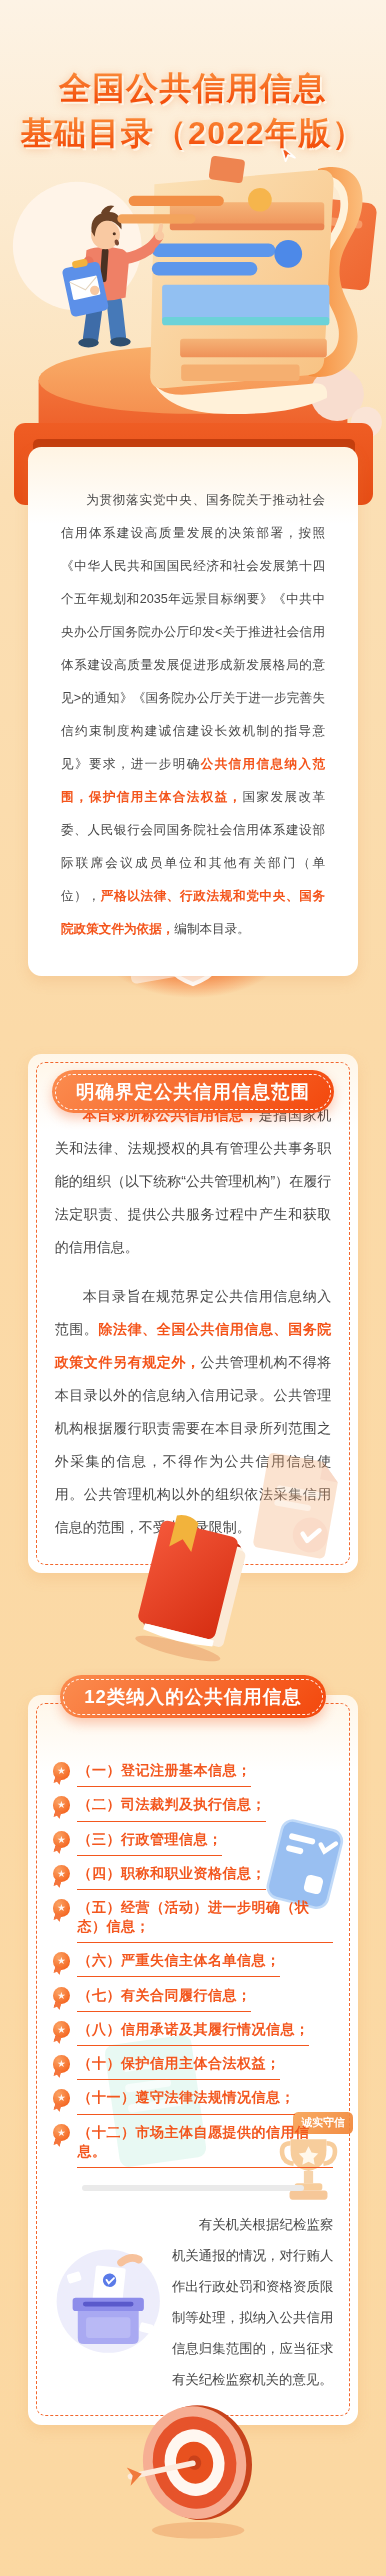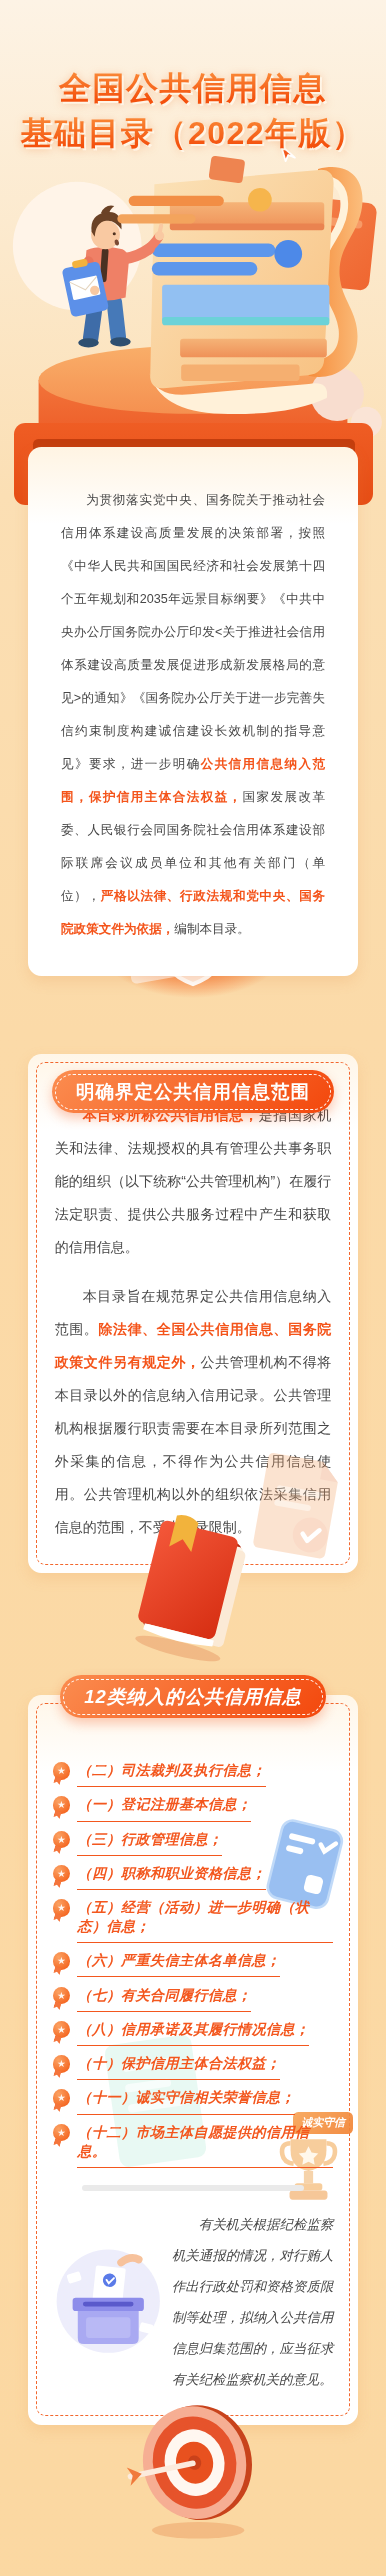--- a/index.html
+++ b/index.html
@@ -236,21 +236,21 @@
         <rect x="52" y="46" width="152" height="202" rx="14" fill="#B72A10"></rect>
         <rect x="62" y="52" width="146" height="196" rx="10" fill="#FFF6EA"></rect>
         <rect x="68" y="58" width="146" height="192" rx="10" fill="#FBEAD6"></rect>
         <rect x="40" y="36" width="154" height="204" rx="14" fill="url(#bookRed)"></rect>
         <path d="M56,240 L194,240 L194,252 Q124,264 56,252 Z" fill="#FFFFFF"></path>
         <path d="M66,22 L66,84 L88,64 L110,84 L110,26 Q88,12 66,22 Z" fill="#F2B33C"></path>
       </g>
     </svg>
   </div>
 
-  <div class="sec" style="top:1695px;font-style:italic;">
+  <div class="sec" style="top:1695px;">
     <div class="pill-wrap" style="top:-19.6px;">
       <div class="pill"><span>12类纳入的公共信用信息</span></div>
     </div>
     <div class="card-white">
       <div class="card-inner" style="padding:34px 15.5px 20.6px;">
         <svg class="deco" style="right:1px;top:113px;" width="82" height="98" viewBox="0 0 160 190" opacity=".9">
           <g transform="rotate(14 80 95)">
             <rect x="15" y="15" width="120" height="155" rx="22" fill="#8FB9F0"></rect>
             <rect x="15" y="15" width="120" height="155" rx="22" fill="none" stroke="#BBD7F8" stroke-width="5"></rect>
             <rect x="32" y="40" width="52" height="12" rx="6" fill="#FFFFFF"></rect>
@@ -275,28 +275,28 @@
           <rect x="38" y="100" width="54" height="14" rx="5" fill="#F2A54C"></rect>
           <rect x="28" y="114" width="74" height="18" rx="6" fill="#EF9A45"></rect>
           <path d="M65,28 l6,12 13,2 -9,9 2,13 -12,-6 -12,6 2,-13 -9,-9 13,-2 Z" fill="#FFF3DE"></path>
         </svg>
         <div class="honesty-tag"><span>诚实守信</span></div>
 
 
         <div class="cat-list">
           <div class="cat-item">
               <span class="medal"></span>
+              <span class="cat-text">（一）登记注册基本信息；</span>
+            </div>
+          <div class="cat-item">
+              <span class="medal"></span>
               <span class="cat-text">（二）司法裁判及执行信息；</span>
             </div>
           <div class="cat-item">
               <span class="medal"></span>
-              <span class="cat-text">（一）登记注册基本信息；</span>
-            </div>
-          <div class="cat-item">
-              <span class="medal"></span>
               <span class="cat-text">（三）行政管理信息；</span>
             </div>
           <div class="cat-item">
               <span class="medal"></span>
               <span class="cat-text">（四）职称和职业资格信息；</span>
             </div>
           <div class="cat-item">
               <span class="medal"></span>
               <span class="cat-text">（五）经营（活动）进一步明确（状态）信息；</span>
             </div>
@@ -311,21 +311,21 @@
           <div class="cat-item">
               <span class="medal"></span>
               <span class="cat-text">（八）信用承诺及其履行情况信息；</span>
             </div>
           <div class="cat-item">
               <span class="medal"></span>
               <span class="cat-text">（十）保护信用主体合法权益；</span>
             </div>
           <div class="cat-item">
               <span class="medal"></span>
-              <span class="cat-text">（十一）诚实守信相关荣誉信息；</span>
+              <span class="cat-text">（十一）遵守法律法规情况信息；</span>
             </div>
           <div class="cat-item">
               <span class="medal"></span>
               <span class="cat-text">（十二）市场主体自愿提供的信用信息。</span>
             </div>
         </div>
 
         <div class="divider"></div>
 
         <div class="note-row">

